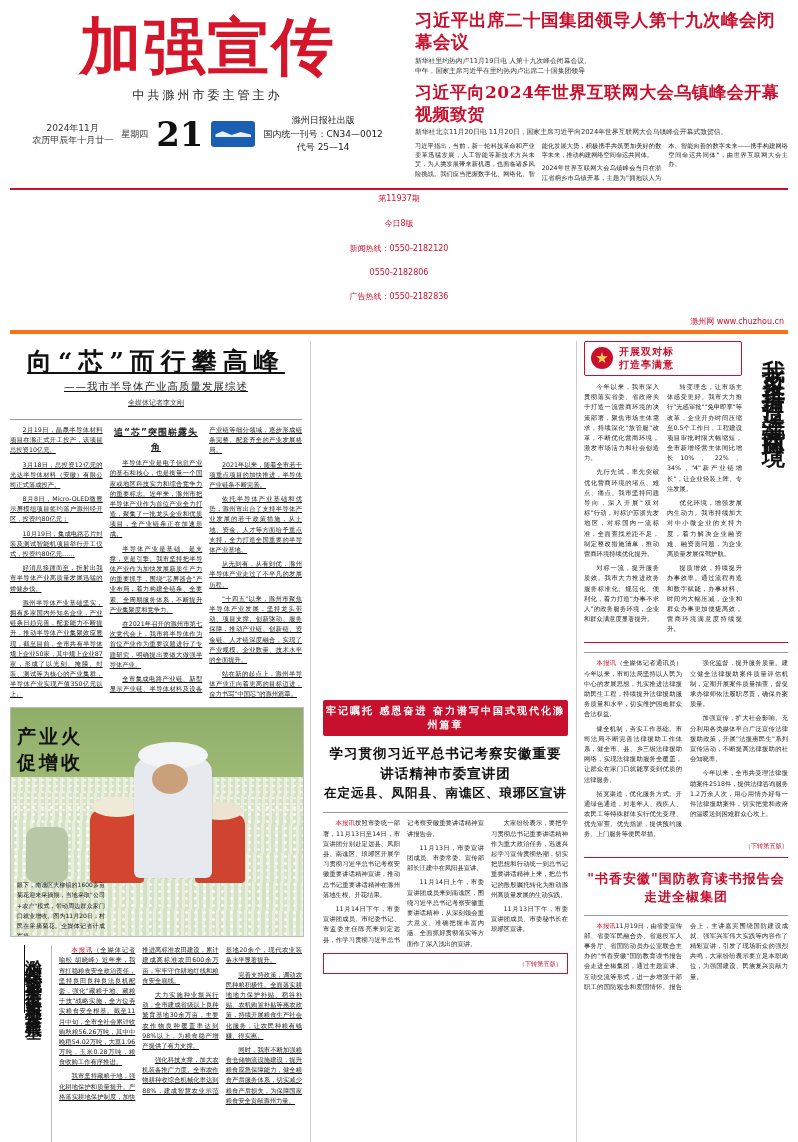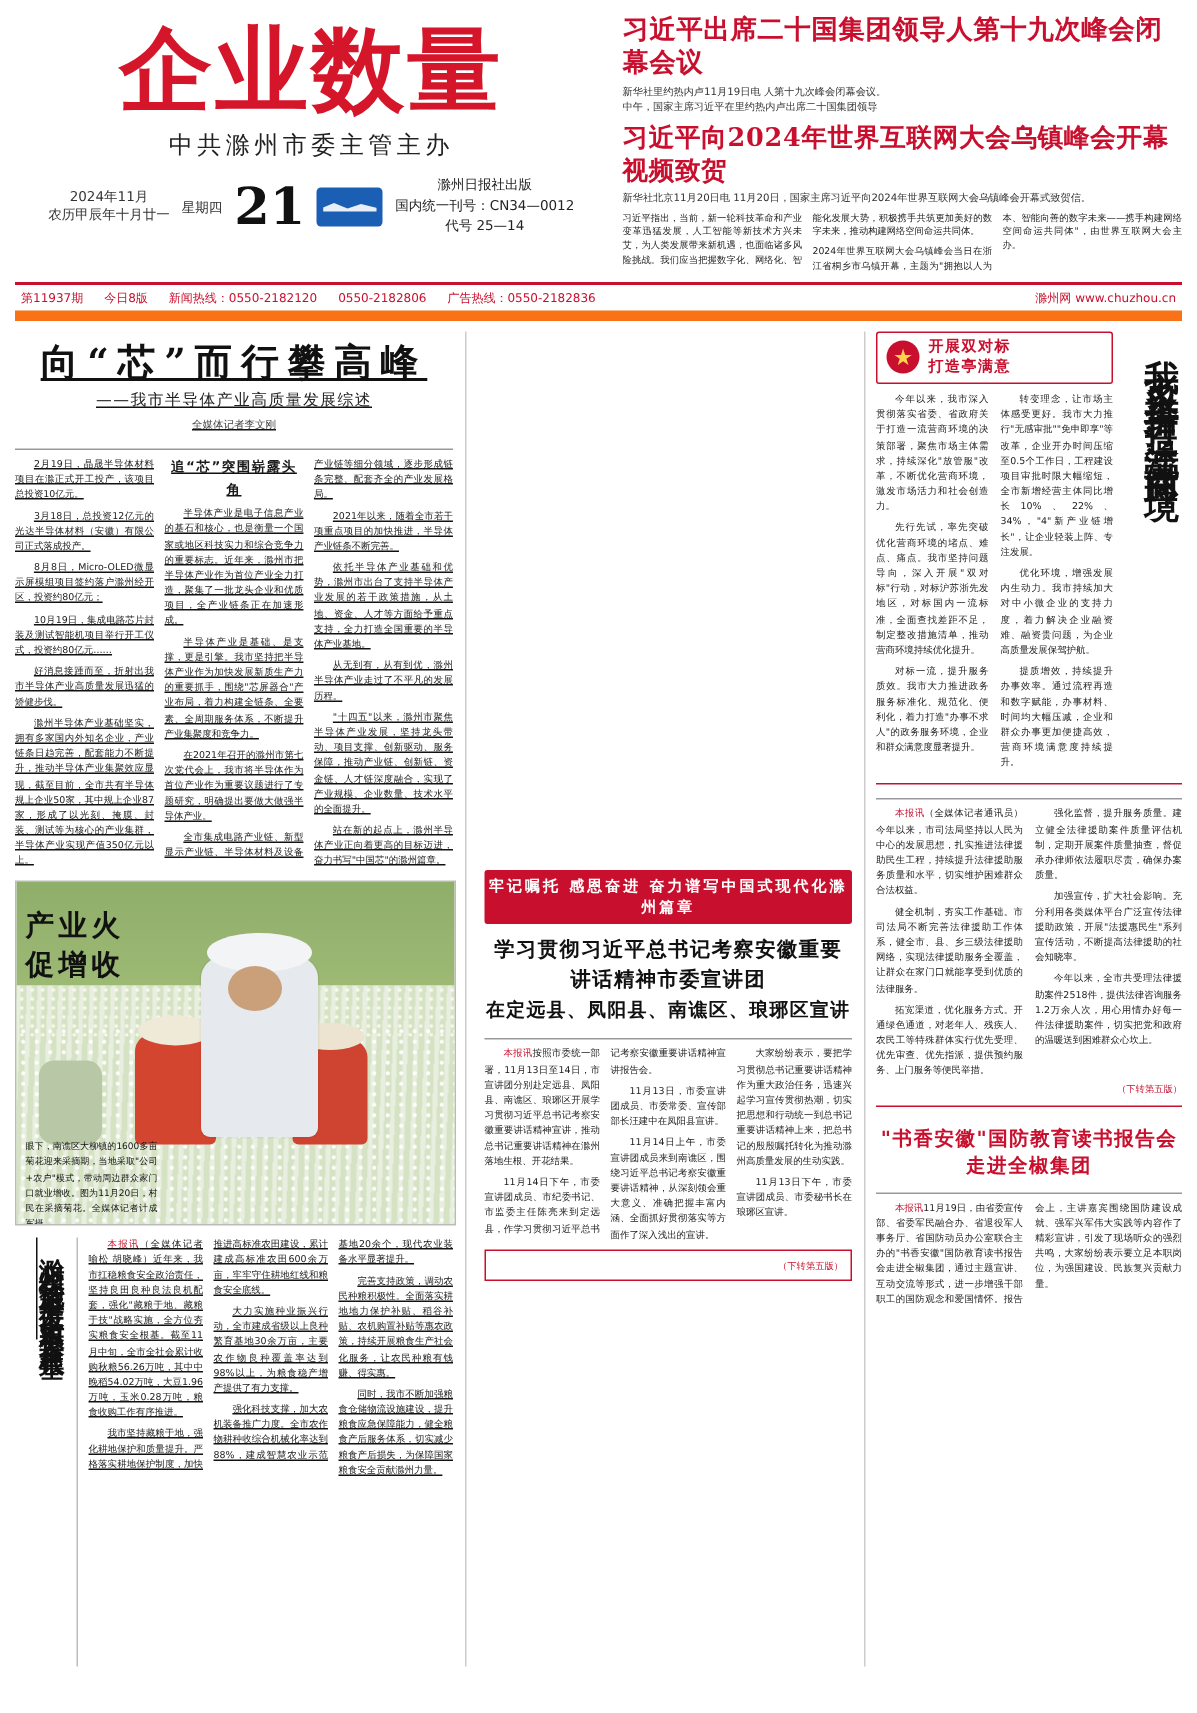--- a/index.html
+++ b/index.html
@@ -7,40 +7,40 @@
   .page{position:relative;width:798px;height:1142px;box-sizing:border-box;padding:8px 10px;}
 
   
   .masthead{display:flex;align-items:flex-start;gap:10px;}
   .mast-left{width:395px;flex:0 0 395px;}
   .mast-title{
     font-family:"DejaVu Serif","Liberation Serif",serif;
     font-weight:bold;color:#d4152a;font-size:62px;line-height:1.05;letter-spacing:2px;
     text-align:center;padding-top:6px;
   }
-  .mast-sub{text-align:center;font-size:16px;color:#222;margin-top:8px;letter-spacing:3px;}
+  .mast-sub{text-align:center;font-size:12px;color:#222;margin-top:8px;letter-spacing:3px;}
   .mast-meta{display:flex;align-items:center;justify-content:center;gap:8px;margin-top:10px;font-size:9px;color:#333;}
   .mast-date{line-height:1.35;text-align:center;}
   .mast-num{font-size:34px;font-weight:bold;color:#111;font-family:"DejaVu Serif",serif;}
   .mast-logo{width:44px;height:26px;background:#1a5fb4;border-radius:3px;position:relative;overflow:hidden;}
   .mast-logo:after{content:"";position:absolute;left:4px;top:10px;width:36px;height:6px;background:#fff;
     clip-path:polygon(0 50%,20% 0,45% 60%,70% 10%,100% 55%,100% 100%,0 100%);opacity:.9;}
   .mast-pub{font-size:9px;line-height:1.5;text-align:center;color:#222;}
 
   .mast-right{flex:1;padding-top:2px;}
   .hl1{font-family:"DejaVu Serif","Liberation Serif",serif;font-weight:bold;color:#c8102e;font-size:17.5px;line-height:1.25;letter-spacing:.5px;}
   .hl2{font-family:"DejaVu Serif","Liberation Serif",serif;font-weight:bold;color:#c8102e;font-size:17px;line-height:1.25;margin-top:6px;letter-spacing:.5px;}
   .dl{font-size:6.8px;color:#333;line-height:1.45;margin-top:3px;}
   .newsbody{font-size:6.2px;color:#222;line-height:1.5;margin-top:3px;text-align:justify;}
   .cols2{column-count:2;column-gap:8px;}
   .cols3{column-count:3;column-gap:7px;}
 
   
-  .infobar{margin-top:6px;border-top:2px solid #c8102e;border-bottom:7px solid #f97316;
-    display:flex;align-items:center;gap:14px;padding:3px 4px;font-size:8px;color:#c8102e;}
+  .infobar{margin-top:6px;border-top:2px solid #c8102e;border-bottom:4px solid #f97316;
+    display:flex;align-items:center;gap:14px;padding:3px 4px;font-size:8px;color:#c8102e;flex-direction:column;}
   .infobar .right{margin-left:auto;}
 
   
   .grid{display:flex;gap:8px;margin-top:7px;height:890px;}
   .colA{width:292px;flex:0 0 292px;display:flex;flex-direction:column;text-decoration:underline;}
   .colB{width:245px;flex:0 0 245px;display:flex;flex-direction:column;}
   .colC{flex:1;display:flex;flex-direction:column;}
 
   .feat-title{font-family:"DejaVu Serif",serif;font-weight:bold;font-size:25px;text-align:center;letter-spacing:6px;margin:4px 0 2px;}
   .feat-sub{font-size:10.5px;text-align:center;color:#222;letter-spacing:1px;}
@@ -100,21 +100,21 @@
   .sideline{border-left:1px solid #bbb;padding-left:7px;}
   .v-sep{border-left:1px solid #ccc;}
 </style>
 </head>
 <body>
 
 <div class="page">
 
   <div class="masthead">
     <div class="mast-left">
-      <div class="mast-title">企业数量</div>
+      <div class="mast-title">加强宣传</div>
       <div class="mast-sub">中共滁州市委主管主办</div>
       <div class="mast-meta">
         <div class="mast-date">
           <div>2024年11月</div>
           <div>农历甲辰年十月廿一</div>
         </div>
         <div>星期四</div>
         <div class="mast-num">21</div>
         <div class="mast-logo"></div>
         <div class="mast-pub">

